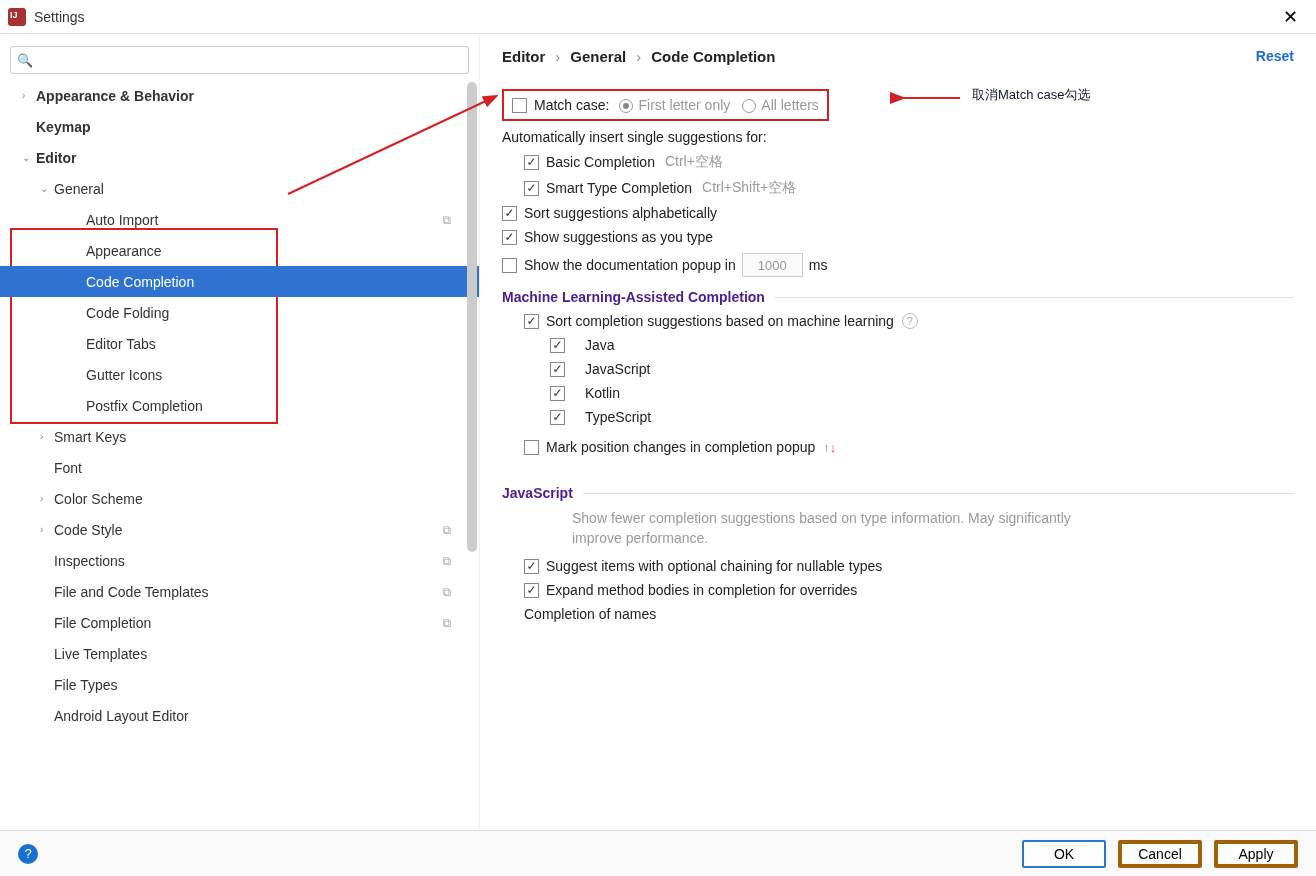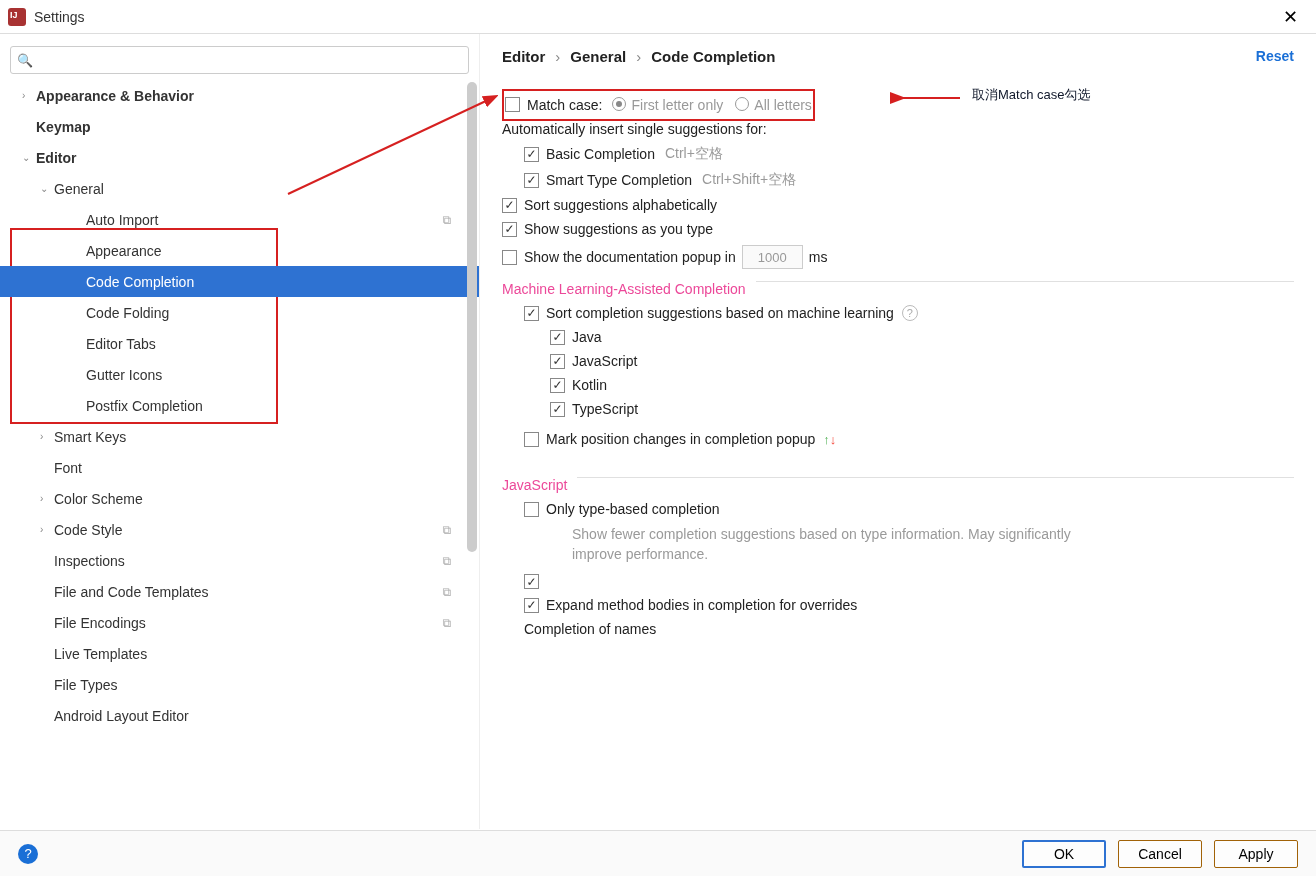--- a/index.html
+++ b/index.html
@@ -29,43 +29,43 @@
 
 .right-panel { flex: 1; padding: 14px 22px 0 22px; overflow: auto; position: relative; }
 .breadcrumb { font-size: 15px; color: #222; display: flex; align-items: center; gap: 10px; }
 .breadcrumb .sep { color: #888; }
 .breadcrumb .bc-item.strong { font-weight: 600; }
 .reset-link { position: absolute; right: 22px; top: 14px; color: #1a6fd6; font-size: 14px; cursor: pointer; font-weight: 600; }
 
 .settings-content { margin-top: 24px; font-size: 14px; color: #222; }
 .row { display: flex; align-items: center; margin-bottom: 8px; position: relative; }
 .row.indent1 { padding-left: 22px; }
-.row.indent2 { padding-left: 48px; }
+.row.indent2 { padding-left: 48px; gap: 13px; }
 .chk { width: 15px; height: 15px; border: 1px solid #888; background: #fff; margin-right: 7px; display: inline-flex; align-items: center; justify-content: center; cursor: pointer; flex-shrink:0; }
 .chk.checked::after { content: "✓"; font-size: 12px; color: #333; line-height: 1; }
 .rad { width: 14px; height: 14px; border: 1px solid #999; border-radius: 50%; margin-right: 5px; display: inline-flex; align-items: center; justify-content: center; cursor: pointer; }
 .rad.sel::after { content: ""; width: 6px; height: 6px; border-radius: 50%; background: #888; }
 .hint { color: #9a9a9a; margin-left: 10px; }
 .disabled-text { color: #999; }
 .num-input { width: 61px; height: 24px; border: 1px solid #ccc; text-align: center; margin: 0 6px; font-size: 13px; color:#999; }
-.section-title { display: flex; margin: 12px 0 8px 0; color: #ec4899; }
+.section-title { display: flex; align-items: center; margin: 12px 0 8px 0; color: #4c1d95; font-weight: bold; }
 .section-line { flex: 1; height: 1px; background: #e0e0e0; margin-left: 10px; }
 .help-icon { width: 16px; height: 16px; border: 1px solid #bbb; border-radius: 50%; margin-left: 8px; color: #aaa; font-size: 11px; display: inline-flex; align-items: center; justify-content: center; }
 .sub-desc { color: #9a9a9a; margin-left: 22px; max-width: 560px; line-height: 1.4; margin-top: 2px; margin-bottom: 10px; }
 .updn { margin-left: 8px; font-size: 13px; }
 .updn .up { color: #4caf50; }
 .updn .dn { color: #f44336; }
 
-.match-case-box { border: 2px solid #d62020; padding: 6px 1px; display: inline-flex; align-items: flex-start; margin-bottom: 0; }
+.match-case-box { border: 2px solid #d62020; padding: 6px 8px; display: inline-flex; align-items: flex-end; margin-bottom: 8px; }
 .annot-text { position: absolute; color: #0f172a; font-size: 13px; }
 
 .bottom-bar { position: absolute; bottom: 0; left: 0; right: 0; height: 46px; border-top: 1px solid #ddd; display: flex; align-items: center; padding: 0 18px; background: #fafafa; }
 .help-round { width: 20px; height: 20px; border-radius: 50%; background: #1a6fd6; color: #fff; display: flex; align-items: center; justify-content: center; font-size: 13px; cursor: pointer; }
 .bottom-bar .spacer { flex: 1; }
-.btn { min-width: 84px; height: 28px; border: 1px solid #a16207; background: #fdfdfd; margin-left: 12px; cursor: pointer; font-size: 14px; border-radius: 2px; }
+.btn { min-width: 84px; height: 28px; border: 4px solid #a16207; background: #fdfdfd; margin-left: 12px; cursor: pointer; font-size: 14px; border-radius: 2px; }
 .btn.primary { border: 2px solid #2e72d2; }
 
 svg.red-arrow { position: absolute; pointer-events: none; }
 .tree-redbox { position: absolute; left: 10px; top: 148px; width: 268px; height: 196px; border: 2px solid #d62020; pointer-events:none; }
 </style>
 </head>
 <body>
 
 <div class="titlebar">
   <span class="app-icon"></span>
@@ -148,21 +148,21 @@
           <span class="label">Inspections</span>
           <span class="copy-icon">⧉</span>
         </div>
         <div class="tree-item level1">
           <span class="chev"></span>
           <span class="label">File and Code Templates</span>
           <span class="copy-icon">⧉</span>
         </div>
         <div class="tree-item level1">
           <span class="chev"></span>
-          <span class="label">File Encodings</span>
+          <span class="label">File Completion</span>
           <span class="copy-icon">⧉</span>
         </div>
         <div class="tree-item level1">
           <span class="chev"></span>
           <span class="label">Live Templates</span>
         </div>
         <div class="tree-item level1">
           <span class="chev"></span>
           <span class="label">File Types</span>
         </div>
@@ -253,27 +253,24 @@
       <div class="row indent1" style="margin-top:14px">
         <span class="chk"></span>
         <span>Mark position changes in completion popup</span>
         <span class="updn"><span class="up">↑</span><span class="dn">↓</span></span>
       </div>
 
       <div class="section-title" style="margin-top:30px">
         <span>JavaScript</span>
         <span class="section-line"></span>
       </div>
-      <div class="row indent1">
-        <span class="chk"></span>
-        <span>Only type-based completion</span>
-      </div>
       <div class="sub-desc indent1" style="padding-left:48px">Show fewer completion suggestions based on type information. May significantly improve performance.</div>
       <div class="row indent1">
         <span class="chk checked"></span>
+        <span>Suggest items with optional chaining for nullable types</span>
       </div>
       <div class="row indent1">
         <span class="chk checked"></span>
         <span>Expand method bodies in completion for overrides</span>
       </div>
       <div class="row indent1" style="margin-top:8px">
         <span>Completion of names</span>
       </div>
     </div>
   </div>

